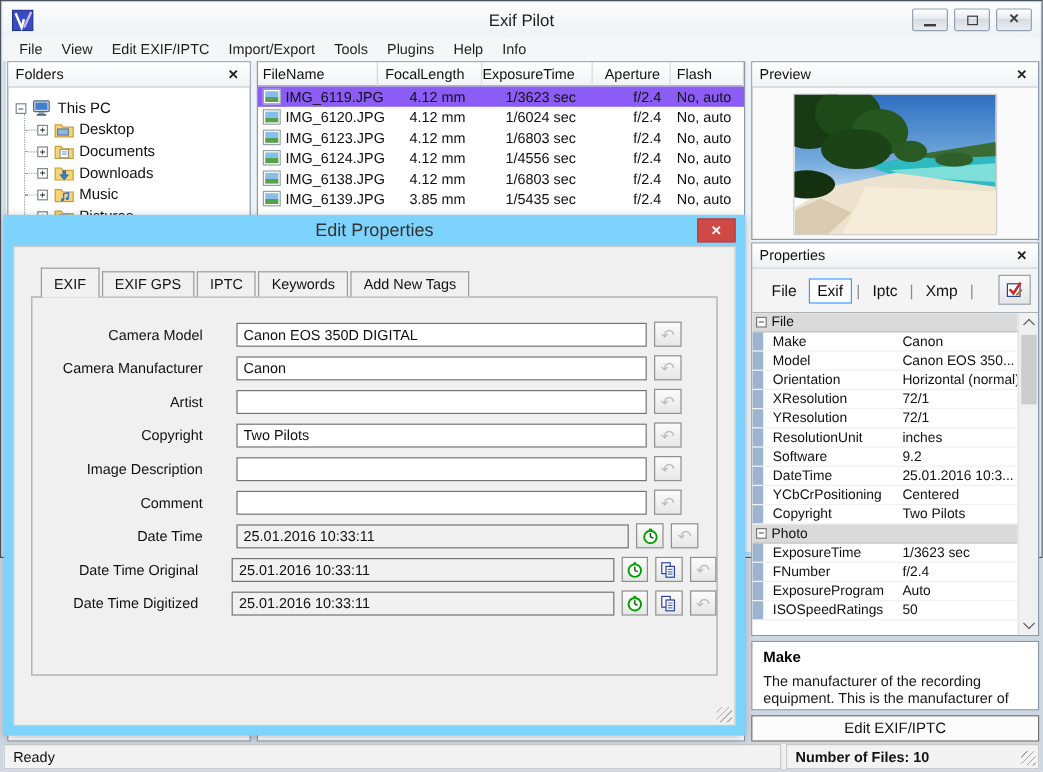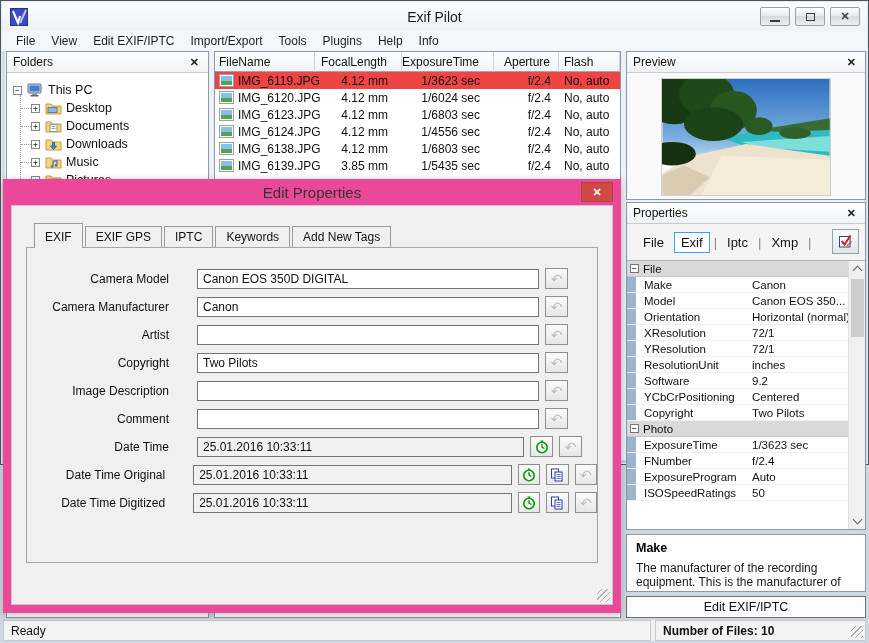--- a/index.html
+++ b/index.html
@@ -44,21 +44,21 @@
   .tree-ic{ width:17px; height:14px; margin-right:4px; flex:0 0 17px; }
   .tree-row.child .expander{ position:relative; }
   .tree-row.child .expander::before{ content:""; position:absolute; left:-11px; top:3px; width:10px; border-top:1px dotted #9aa4ae; }
 
   
   .filelist{ left:213px; top:50px; width:407px; height:567px; }
   .fl-head{ display:flex; height:20px; }
   .fl-hcell{ background:linear-gradient(#ffffff,#f1f3f5); border-right:1px solid #cfd5db; border-bottom:1px solid #9aa5b1;
              font-size:12px; color:#111; display:flex; align-items:center; }
   .fl-row{ display:flex; height:17px; align-items:center; font-size:12px; color:#101010; }
-  .fl-row.sel{ background:#ef4444; }
+  .fl-row.sel{ background:#8b5cf6; }
   .c-name{ width:100px; padding-left:4px; display:flex; align-items:center; gap:4px; }
   .c-focal{ width:87px; justify-content:flex-end; text-align:right; padding-right:14px; display:flex; }
   .c-expo{ width:92px; justify-content:flex-end; text-align:right; padding-right:14px; display:flex; }
   .c-aper{ width:65px; justify-content:flex-end; text-align:right; padding-right:8px; display:flex; }
   .c-flash{ flex:1; padding-left:5px; display:flex; }
   .img-ic{ width:15px; height:13px; border:1px solid #9aa0a6; background:#fff; padding:1px; flex:0 0 15px; }
   .img-ic i{ display:block; width:100%; height:100%; background:linear-gradient(#86c0ea 55%, #57a14e 55%); }
 
   
   .preview{ left:625px; top:50px; width:240px; height:149px; background:#fafafa; }
@@ -93,21 +93,21 @@
 
   
   .statusbar{ position:absolute; left:2px; right:2px; top:619px; height:21px; background:#f0f0f0; display:flex; gap:4px; }
   .scell{ border:1px solid #c9c9c9; background:#f3f3f3; font-size:12px; color:#111; display:flex; align-items:center; padding-left:7px; }
   .scell.l{ width:648px; }
   .scell.r{ flex:1; position:relative;font-weight:bold; }
   .grip{ position:absolute; right:2px; bottom:2px; width:12px; height:12px;
          background:repeating-linear-gradient(135deg, transparent 0 3px, #a8a8a8 3px 4px); }
 
   
-  .dialog{ position:absolute; left:2px; top:178px; width:618px; height:434px; background:#ec4899; z-index:50;
+  .dialog{ position:absolute; left:2px; top:178px; width:618px; height:434px; background:#7dd3fc; z-index:50;
            box-shadow:0 2px 8px rgba(0,0,0,.25); }
   .dlg-title{ height:26px; display:flex; align-items:center; justify-content:center;
               font-size:15px; color:#333; position:relative; }
   .dlg-close{ position:absolute; right:8px; top:3px; width:32px; height:20px; background:#cf4a47; border:1px solid #b53f3c;
               color:#fff; font-size:11px; font-weight:bold; display:flex; align-items:center; justify-content:center; }
   .dlg-body{ position:absolute; left:8px; right:8px; top:26px; bottom:8px; background:#f0f0f0; border:1px solid #c8c8c8; }
   .dlg-tabs{ position:relative; z-index:2; display:flex; align-items:flex-end; margin:16px 0 0 22px; height:25px; }
   .dlg-tab{ font-size:12px; color:#111; padding:3px 10px 4px; height:21px; border:1px solid #9b9b9b; border-bottom:none;
             background:#f0f0f0; margin-right:2px; }
   .dlg-tab.active{ height:25px; padding-top:6px; margin-bottom:-1px; background:#f1f1f1; }
@@ -399,20 +399,25 @@
             <span class="pname">ResolutionUnit</span>
             <span class="pval">inches</span>
           </div>
         <div class="prow">
             <span class="strip"></span>
             <span class="pname">Software</span>
             <span class="pval">9.2</span>
           </div>
         <div class="prow">
             <span class="strip"></span>
+            <span class="pname">DateTime</span>
+            <span class="pval">25.01.2016 10:3...</span>
+          </div>
+        <div class="prow">
+            <span class="strip"></span>
             <span class="pname">YCbCrPositioning</span>
             <span class="pval">Centered</span>
           </div>
         <div class="prow">
             <span class="strip"></span>
             <span class="pname">Copyright</span>
             <span class="pval">Two Pilots</span>
           </div>
         <div class="prow group">
             <span class="gexp">−</span>

